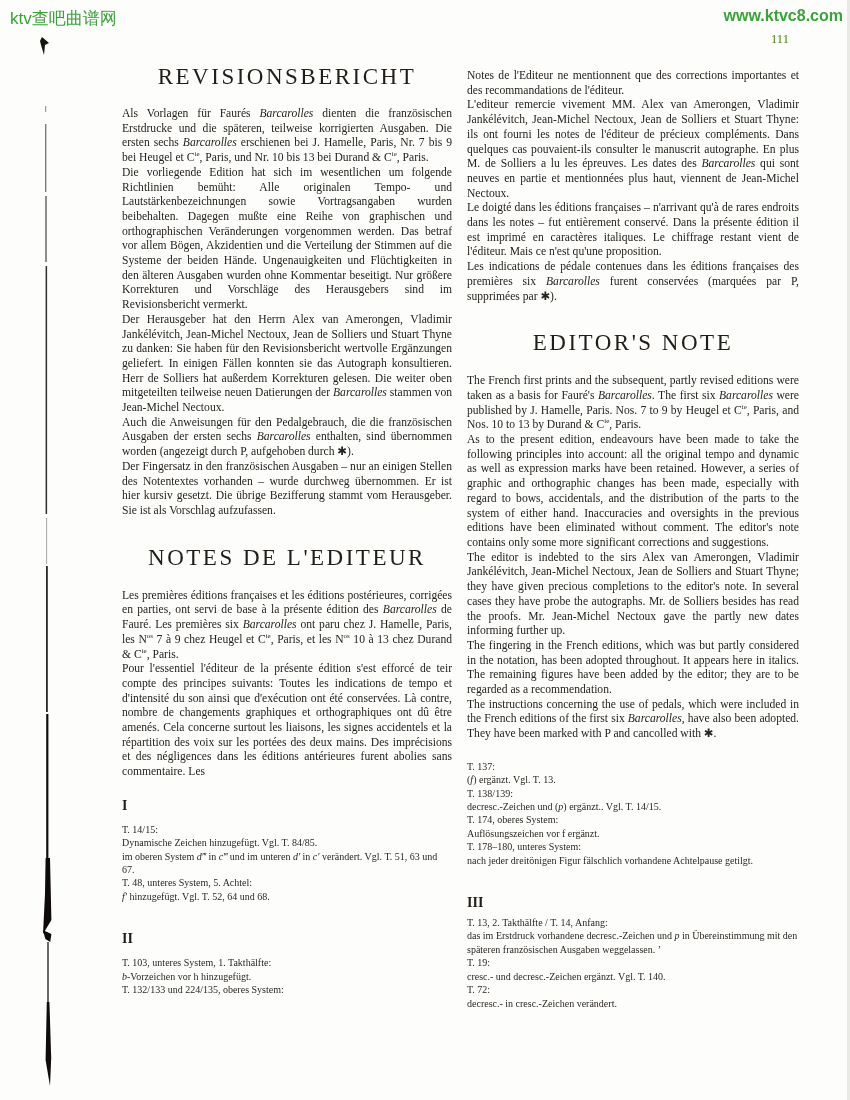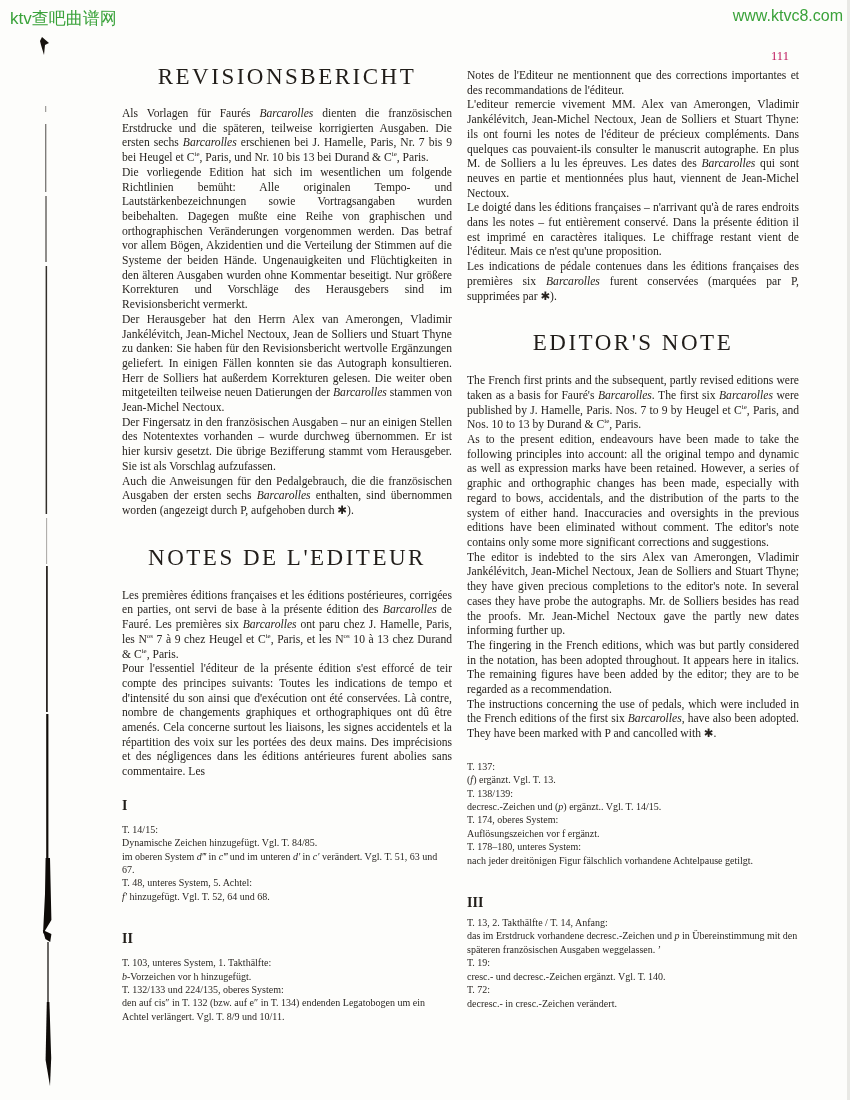--- a/index.html
+++ b/index.html
@@ -24,25 +24,25 @@
   .note-section { margin:0; }
   .note-section + .note-section { margin-top:28px; }
   .note-label { font-size:14px; font-weight:bold; margin:0 0 9px 0; color:#211d19; }
   .note-label.tight { margin-bottom:5px; }
   .note-line { font-size:10px; line-height:13.4px; color:#2b2723; }
   sup { font-size:0.6em; line-height:0; vertical-align:super; }
   i { font-style:italic; }
 
   .wm { position:absolute; font-family:"Liberation Sans", sans-serif; }
   .wm-top-left  { left:10px;  top:7px;  font-size:17px; }
-  .wm-top-right { right:7px;  top:7px;  font-size:16px; }
+  .wm-top-right { right:7px;  top:7px;  font-size:16px;font-weight:bold; }
   .wm-bottom-right { right:6px; top:1122px; font-size:14.5px; }
   .page-number {
     position:absolute; left:760px; top:32px; width:40px;
-    text-align:center; font-size:12.5px; color:#be185d;margin-top:17px;
+    text-align:center; font-size:12.5px; color:#4d7c0f;
   }
   .scan-artifact { position:absolute; left:0; top:0; }
   .page-edge-right {
     position:absolute; right:0; top:0; width:3px; height:1100px;
     background:#e9e9e5;
   }
 </style>
 </head>
 <body>
 
@@ -55,22 +55,22 @@
   </div>
 
   <div class="page-number">111</div>
 
   <div class="col col-left">
     <div class="heading">REVISIONSBERICHT</div>
     <div class="body-text">
         <p class="para">Als Vorlagen für Faurés <i>Barcarolles</i> dienten die französischen Erstdrucke und die späteren, teilweise korrigierten Ausgaben. Die ersten sechs <i>Barcarolles</i> erschienen bei J. Hamelle, Paris, Nr. 7 bis 9 bei Heugel et C<sup>ie</sup>, Paris, und Nr. 10 bis 13 bei Durand &amp; C<sup>ie</sup>, Paris.</p>
         <p class="para">Die vorliegende Edition hat sich im wesentlichen um folgende Richtlinien bemüht: Alle originalen Tempo- und Lautstärkenbezeichnungen sowie Vortragsangaben wurden beibehalten. Dagegen mußte eine Reihe von graphischen und orthographischen Veränderungen vorgenommen werden. Das betraf vor allem Bögen, Akzidentien und die Verteilung der Stimmen auf die Systeme der beiden Hände. Ungenauigkeiten und Flüchtigkeiten in den älteren Ausgaben wurden ohne Kommentar beseitigt. Nur größere Korrekturen und Vorschläge des Herausgebers sind im Revisionsbericht vermerkt.</p>
         <p class="para">Der Herausgeber hat den Herrn Alex van Amerongen, Vladimir Jankélévitch, Jean-Michel Nectoux, Jean de Solliers und Stuart Thyne zu danken: Sie haben für den Revisionsbericht wertvolle Ergänzungen geliefert. In einigen Fällen konnten sie das Autograph konsultieren. Herr de Solliers hat außerdem Korrekturen gelesen. Die weiter oben mitgeteilten teilweise neuen Datierungen der <i>Barcarolles</i> stammen von Jean-Michel Nectoux.</p>
+        <p class="para">Auch die Anweisungen für den Pedalgebrauch, die die französischen Ausgaben der ersten sechs <i>Barcarolles</i> enthalten, sind übernommen worden (angezeigt durch P, aufgehoben durch ✱).</p>
         <p class="para">Der Fingersatz in den französischen Ausgaben – nur an einigen Stellen des Notentextes vorhanden – wurde durchweg übernommen. Er ist hier kursiv gesetzt. Die übrige Bezifferung stammt vom Herausgeber. Sie ist als Vorschlag aufzufassen.</p>
-        <p class="para">Auch die Anweisungen für den Pedalgebrauch, die die französischen Ausgaben der ersten sechs <i>Barcarolles</i> enthalten, sind übernommen worden (angezeigt durch P, aufgehoben durch ✱).</p>
       </div>
 
     <div class="heading mid">NOTES DE L'EDITEUR</div>
     <div class="body-text">
         <p class="para">Les premières éditions françaises et les éditions postérieures, corrigées en parties, ont servi de base à la présente édition des <i>Barcarolles</i> de Fauré. Les premières six <i>Barcarolles</i> ont paru chez J. Hamelle, Paris, les N<sup>os</sup> 7 à 9 chez Heugel et C<sup>ie</sup>, Paris, et les N<sup>os</sup> 10 à 13 chez Durand &amp; C<sup>ie</sup>, Paris.</p>
         <p class="para">Pour l'essentiel l'éditeur de la présente édition s'est efforcé de teir compte des principes suivants: Toutes les indications de tempo et d'intensité du son ainsi que d'exécution ont été conservées. Là contre, nombre de changements graphiques et orthographiques ont dû être amenés. Cela concerne surtout les liaisons, les signes accidentels et la répartition des voix sur les portées des deux mains. Des imprécisions et des négligences dans les éditions antérieures furent abolies sans commentaire. Les</p>
       </div>
 
     <div class="notes">
       <div class="note-section">
@@ -82,21 +82,20 @@
             <div class="note-line">T. 48, unteres System, 5. Achtel:</div>
             <div class="note-line"><i>f′</i> hinzugefügt. Vgl. T. 52, 64 und 68.</div>
           </div>
       </div>
       <div class="note-section">
         <div class="note-label">II</div>
         <div>
             <div class="note-line">T. 103, unteres System, 1. Takthälfte:</div>
             <div class="note-line"><i>b</i>-Vorzeichen vor h hinzugefügt.</div>
             <div class="note-line">T. 132/133 und 224/135, oberes System:</div>
-            <div class="note-line">den auf cis″ in T. 132 (bzw. auf e″ in T. 134) endenden Legatobogen um ein Achtel verlängert. Vgl. T. 8/9 und 10/11.</div>
           </div>
       </div>
     </div>
   </div>
 
   <div class="col col-right">
     <div class="body-text">
         <p class="para">Notes de l'Editeur ne mentionnent que des corrections importantes et des recommandations de l'éditeur.</p>
         <p class="para">L'editeur remercie vivement MM. Alex van Amerongen, Vladimir Jankélévitch, Jean-Michel Nectoux, Jean de Solliers et Stuart Thyne: ils ont fourni les notes de l'éditeur de précieux compléments. Dans quelques cas pouvaient-ils consulter le manuscrit autographe. En plus M. de Solliers a lu les épreuves. Les dates des <i>Barcarolles</i> qui sont neuves en partie et mentionnées plus haut, viennent de Jean-Michel Nectoux.</p>
         <p class="para">Le doigté dans les éditions françaises – n'arrivant qu'à de rares endroits dans les notes – fut entièrement conservé. Dans la présente édition il est imprimé en caractères italiques. Le chiffrage restant vient de l'éditeur. Mais ce n'est qu'une proposition.</p>

